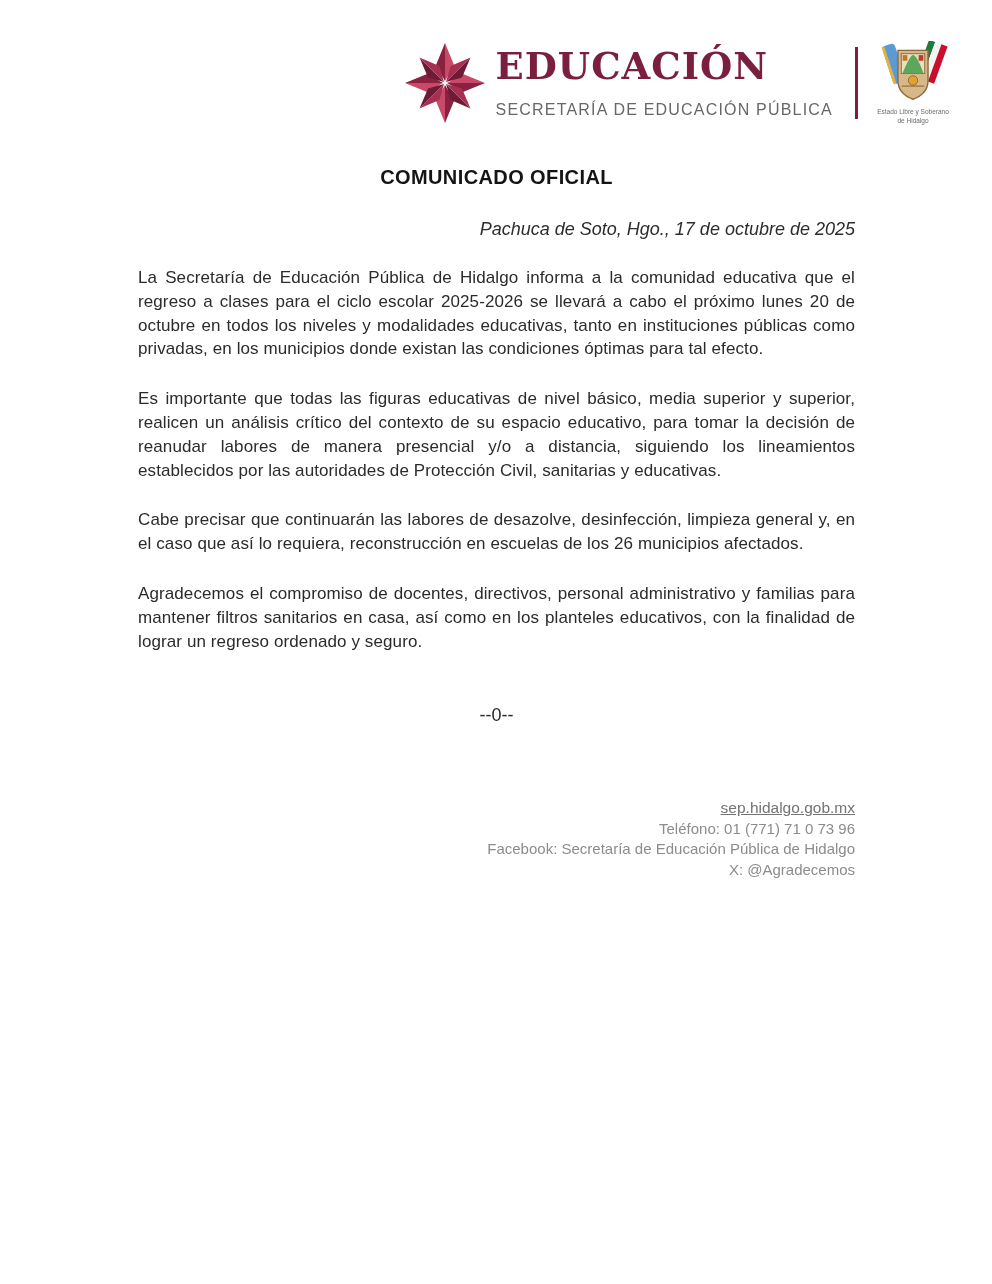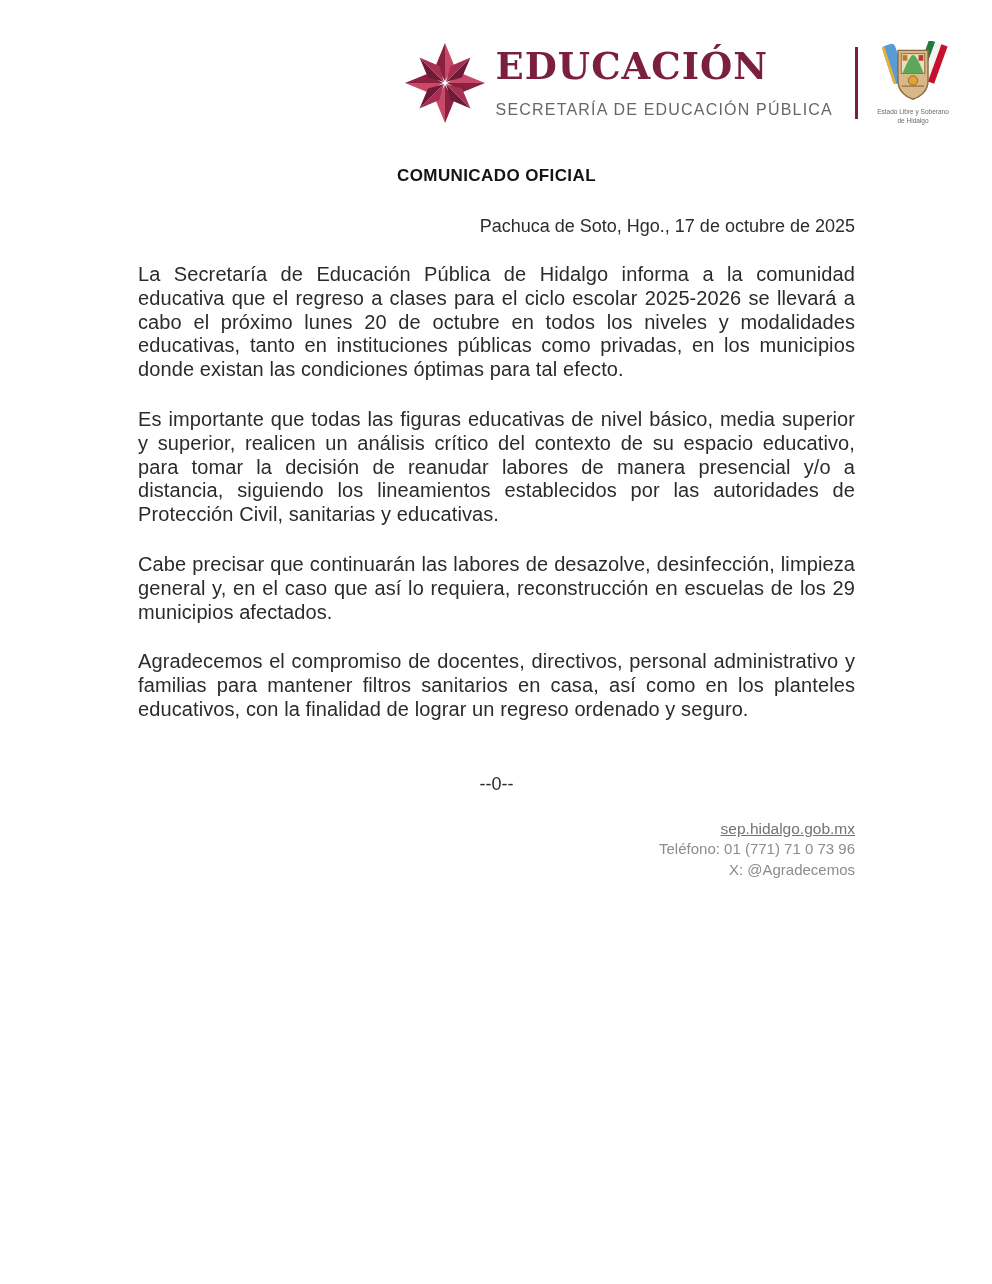--- a/index.html
+++ b/index.html
@@ -52,35 +52,36 @@
     line-height: 1.25;
     margin-top: 1px;
   }
   
   .doc {
     padding: 0 137px 0 138px;
   }
   .doc-title {
     margin: 40px 0 0 0;
     text-align: center;
-    font-size: 17px;
+    font-size: 20px;
     font-weight: bold;
     letter-spacing: 0.4px;
     color: #141414;
   }
   .dateline {
     margin: 30px 0 0 0;
     text-align: right;
     font-size: 18px;
     color: #2d2d2d;
+    font-style: italic;
   }
   .para {
     margin: 26px 0 0 0;
     text-align: justify;
-    font-size: 20px;
+    font-size: 17px;
     line-height: 23.8px;
     letter-spacing: 0.1px;
     color: #2b2b2b;
   }
   .separator {
     margin: 52px 0 0 0;
     text-align: center;
     font-size: 18px;
     color: #2b2b2b;
   }
@@ -157,26 +158,27 @@
       </svg>
       <div class="crest-caption">Estado Libre y Soberano de Hidalgo</div>
     </div>
   </div>
 
   <div class="doc">
     <h1 class="doc-title">COMUNICADO OFICIAL</h1>
     <p class="dateline">Pachuca de Soto, Hgo., 17 de octubre de 2025</p>
     <p class="para">La Secretaría de Educación Pública de Hidalgo informa a la comunidad educativa que el regreso a clases para el ciclo escolar 2025-2026 se llevará a cabo el próximo lunes 20 de octubre en todos los niveles y modalidades educativas, tanto en instituciones públicas como privadas, en los municipios donde existan las condiciones óptimas para tal efecto.</p>
     <p class="para">Es importante que todas las figuras educativas de nivel básico, media superior y superior, realicen un análisis crítico del contexto de su espacio educativo, para tomar la decisión de reanudar labores de manera presencial y/o a distancia, siguiendo los lineamientos establecidos por las autoridades de Protección Civil, sanitarias y educativas.</p>
-    <p class="para">Cabe precisar que continuarán las labores de desazolve, desinfección, limpieza general y, en el caso que así lo requiera, reconstrucción en escuelas de los 29 municipios afectados.</p>
+    <p class="para">Cabe precisar que continuarán las labores de desazolve, desinfección, limpieza general y, en el caso que así lo requiera, reconstrucción en escuelas de los 26 municipios afectados.</p>
     <p class="para">Agradecemos el compromiso de docentes, directivos, personal administrativo y familias para mantener filtros sanitarios en casa, así como en los planteles educativos, con la finalidad de lograr un regreso ordenado y seguro.</p>
     <p class="separator">--0--</p>
   </div>
 
   <div class="footer">
     <div>
       <a href="#">sep.hidalgo.gob.mx</a>
     </div>
     <div>Teléfono: 01 (771) 71 0 73 96</div>
+    <div>Facebook: Secretaría de Educación Pública de Hidalgo</div>
     <div>X: @Agradecemos</div>
   </div>
 
 </div>
 
 </body></html>

